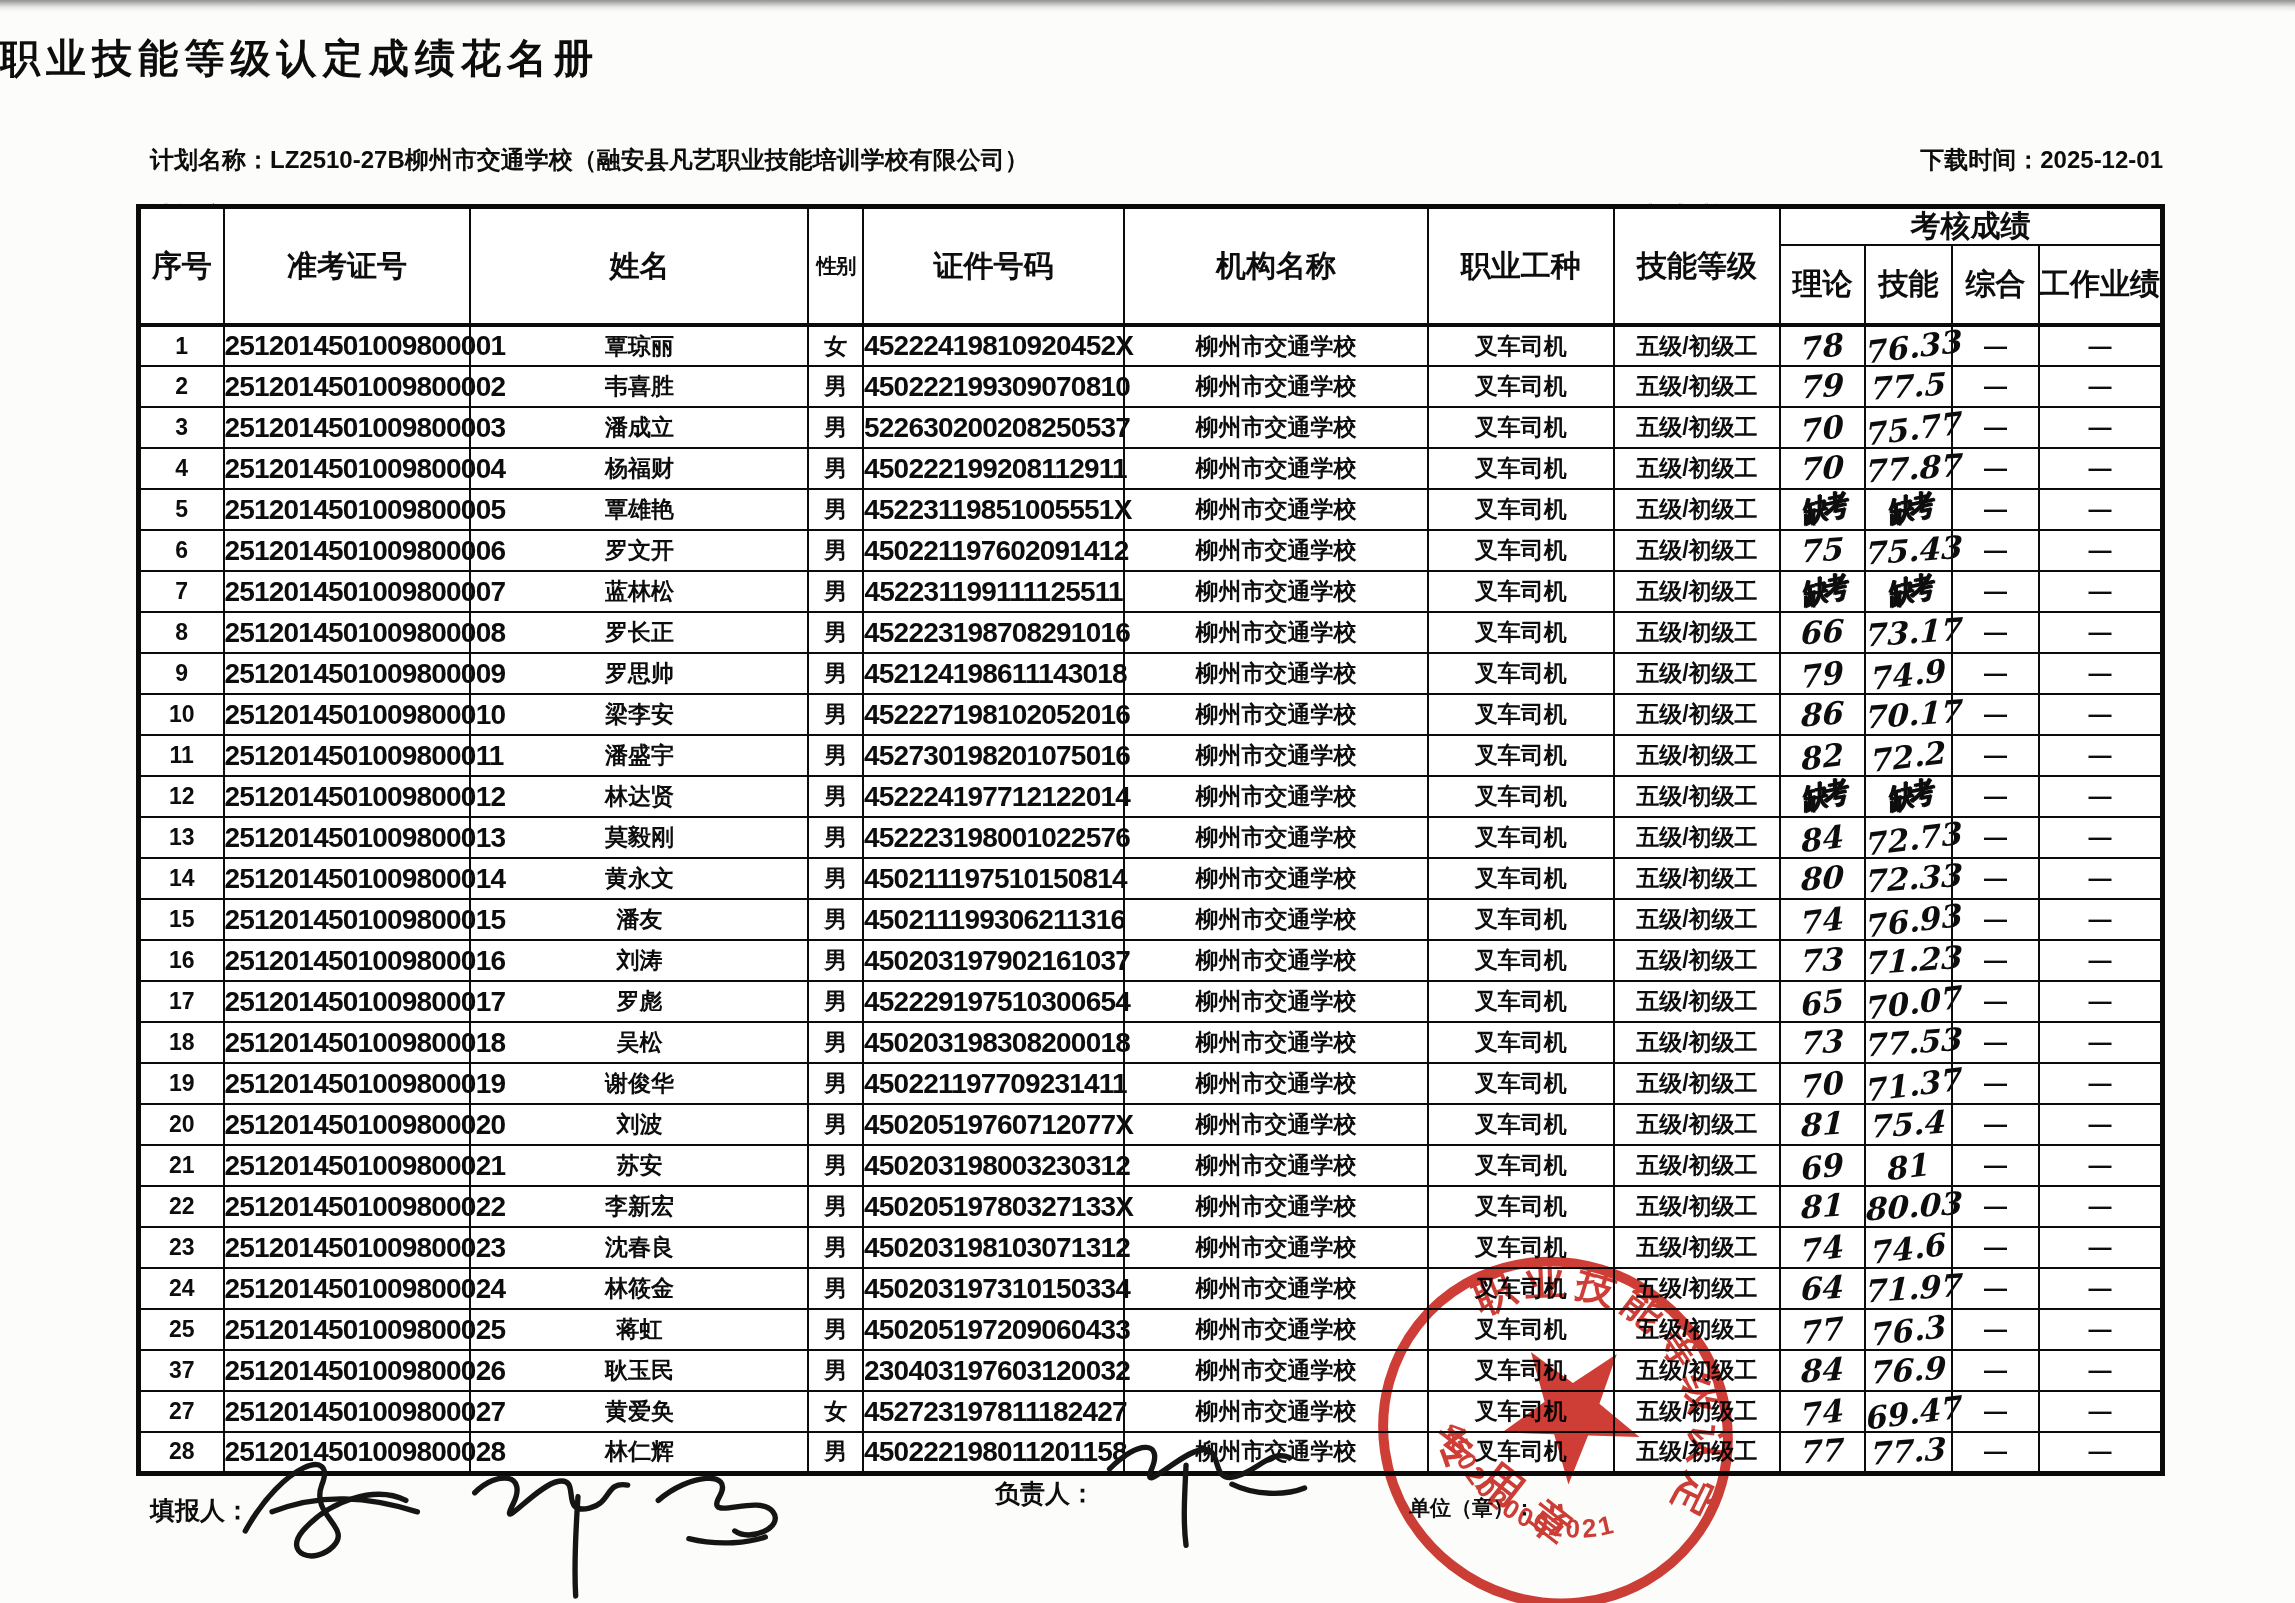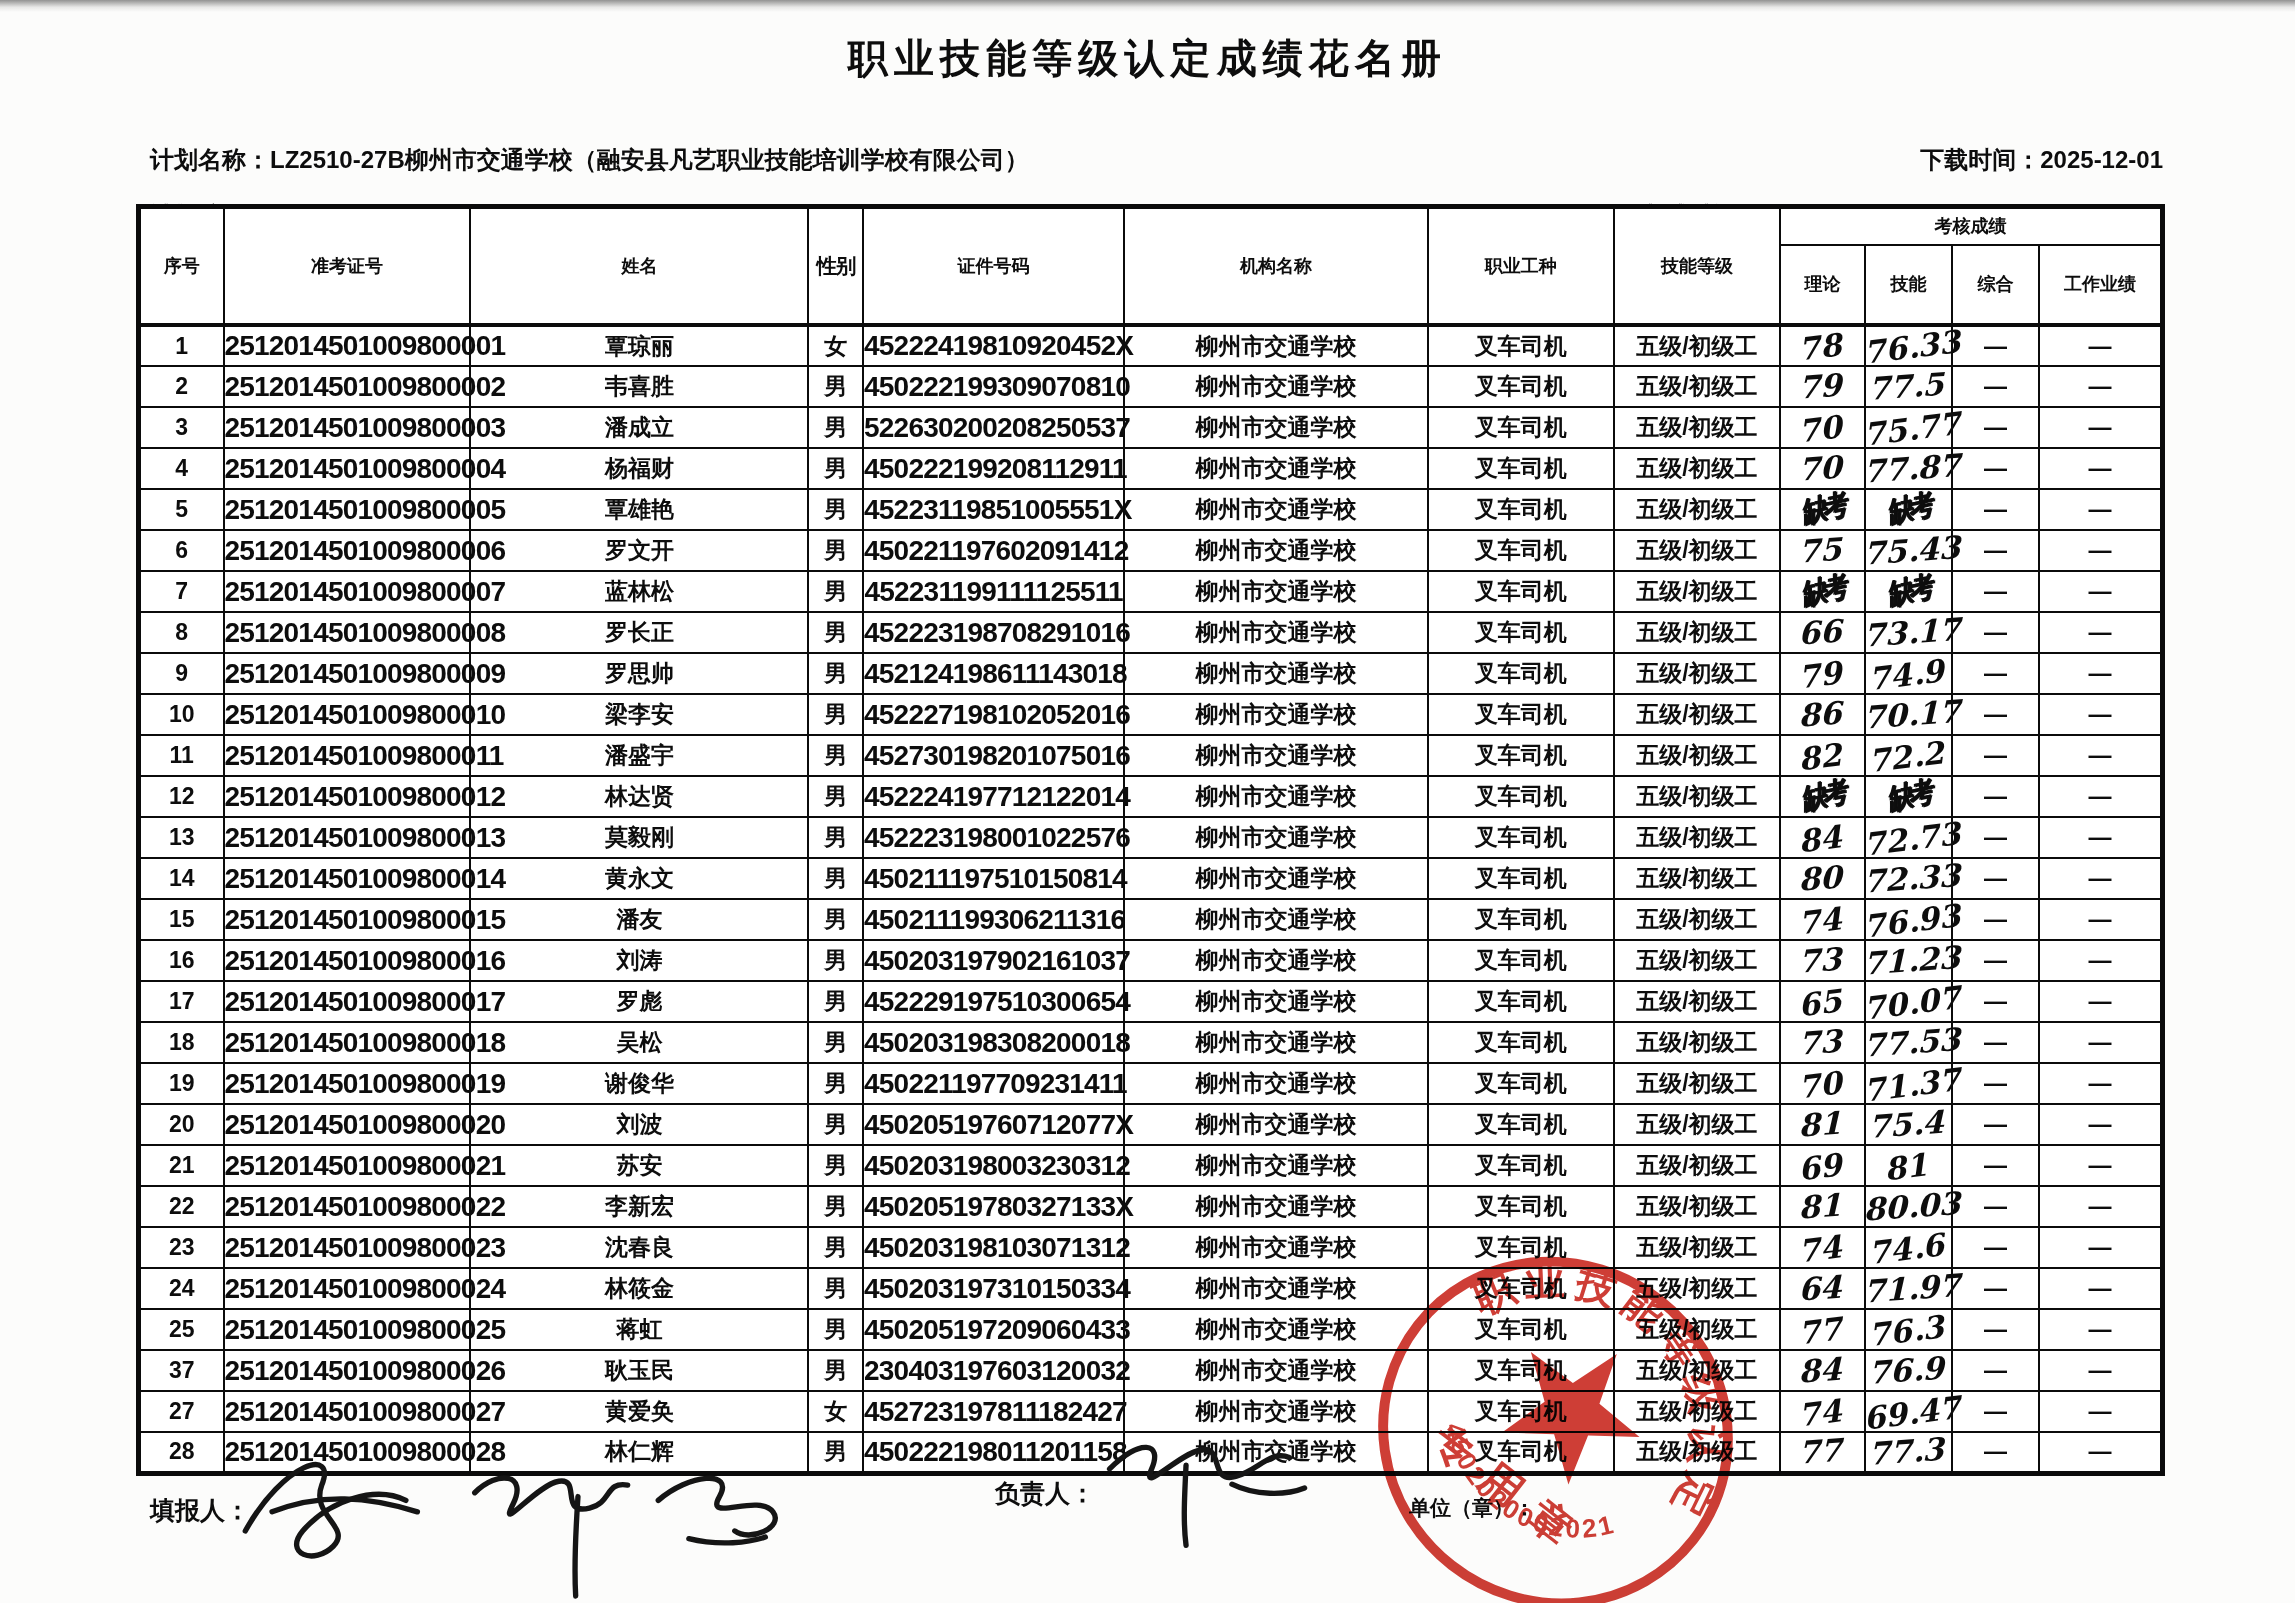--- a/index.html
+++ b/index.html
@@ -3,34 +3,34 @@
 <meta charset="utf-8">
 <style>
   html,body{margin:0;padding:0;}
   body{
     width:2295px;height:1603px;position:relative;overflow:hidden;
     background:#fcfcfb;color:#0d0d0d;
     font-family:"Liberation Sans","DejaVu Sans",sans-serif;
   }
   .scan-edge{position:absolute;left:0;top:0;width:100%;height:12.2px;
     background:linear-gradient(180deg,rgba(60,60,60,.55),rgba(120,120,120,.15) 60%,rgba(255,255,255,0));}
-  .title{position:absolute;top:31px;left:0;width:100%;text-align:center;
+  .title{position:absolute;top:31px;left:0;width:100%;
     font-size:40px;font-weight:800;letter-spacing:6.1px;}
   .meta{position:absolute;font-size:24px;font-weight:700;white-space:nowrap;margin-top:32px;}
   .m-plan{top:112px;left:150px;}
   .m-dl{top:112px;right:132px;}
   .m-code{top:168px;left:150px;}
   .m-exam{top:168px;right:132px;}
 
   .tablewrap{position:absolute;left:136px;top:204px;width:2029px;}
   table{width:100%;border-collapse:collapse;table-layout:fixed;
     border:5.4px solid #0b0b0b;background:#fff;}
   th,td{border:2.3px solid #0b0b0b;text-align:center;vertical-align:middle;
     font-weight:700;padding:0;overflow:visible;}
-  thead th{font-size:18px;line-height:1.15;}
+  thead th{font-size:30px;line-height:1.15;}
   thead tr.h1 th{height:35px;}
   thead tr.h2 th{height:77px;}
   thead{border-bottom:4.6px solid #0b0b0b;}
   th.gender-h{font-size:20.7px;letter-spacing:-1.5px;}
   tbody tr{height:41px;}
   tbody td{font-size:23px;}
   td .print{display:inline-block;letter-spacing:0px;}
   td .num{letter-spacing:-0.8px;font-size:28px;}
   .hand{
     display:inline-block;

